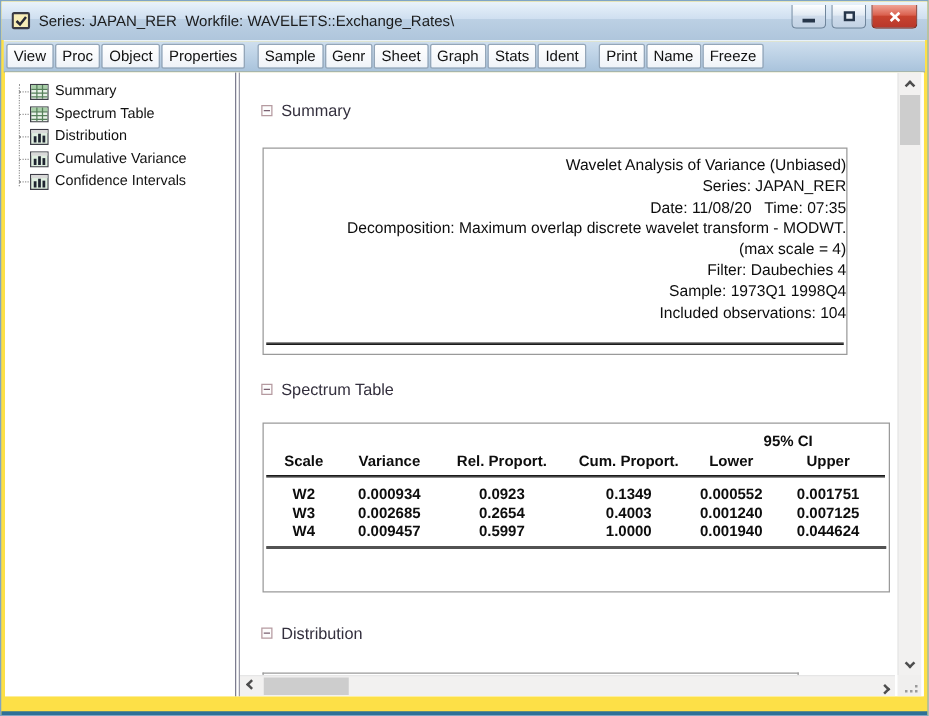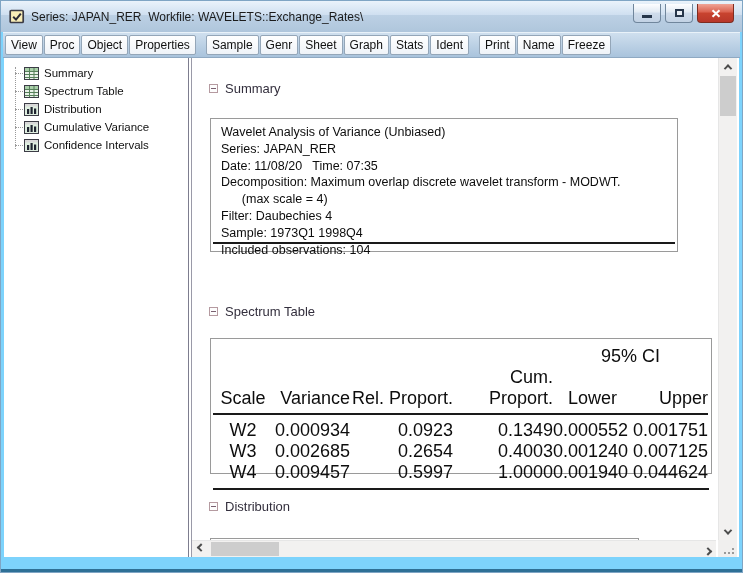--- a/index.html
+++ b/index.html
@@ -1,20 +1,20 @@
 <!DOCTYPE html>
 <html><head>
 <meta charset="utf-8">
 <style>
   * { margin:0; padding:0; box-sizing:border-box; }
   html,body { background:#e8e8e8; font-family:"Liberation Sans", sans-serif; }
 
   .window {
     position:relative; width:743px; height:573px;
-    background:#7dd3fc; border:1px solid #7fa5c4; overflow:hidden;
+    background:#fde047; border:1px solid #7fa5c4; overflow:hidden;
   }
   .bottom-line { position:absolute; left:0; right:0; bottom:0; height:3px; background:#2e7096; }
 
   
   .titlebar {
     position:absolute; top:0; left:0; right:0; height:31px;
     background:linear-gradient(180deg,#eaf3fb 0%,#cfdff0 45%,#bcd0e4 46%,#afc6dc 100%);
     display:flex; align-items:center; padding:0 8px;
   }
   .app-icon { width:16px; height:15px; margin-right:6px; flex:0 0 auto; }
@@ -69,32 +69,32 @@
   .sec-header { position:absolute; display:flex; align-items:center; gap:7px; }
   .collapse-box {
     width:9px; height:9px; border:1px solid #b59aa0; background:#fdfdfd;
     position:relative; cursor:pointer; flex:0 0 auto;
   }
   .collapse-box::after { content:''; position:absolute; left:1px; right:1px; top:3px; height:1px; background:#7a6070; }
   .sec-title { font-size:13px; color:#332f3d; }
 
   
   .obox { position:absolute; border:1px solid #9a9a9a; background:#fff; }
-  .summary-box { left:18px; top:60px; width:468px; height:134px; padding:5px 0 0 10px; }
+  .summary-box { left:18px; top:60px; width:468px; height:166px; padding:5px 0 0 10px;text-align:right; }
   .summary-line { font-size:12.5px; line-height:16.8px; color:#0d0d0d; white-space:pre; }
   .dbl { height:2px; border-top:1px solid #1a1a1a; border-bottom:1px solid #1a1a1a; }
   .summary-rule { position:absolute; left:2px; right:2px; bottom:7px; }
 
   .table-box { left:18px; top:280px; width:502px; height:136px; padding-top:2px; }
   table.spec { border-collapse:collapse; table-layout:fixed; width:495px; margin-left:2px; }
-  table.spec td, table.spec th { font-size:18px; font-weight:normal; color:#0d0d0d; padding:0; }
+  table.spec td, table.spec th { font-size:12px; font-weight:bold; color:#0d0d0d; padding:0; }
   .ci-cell { text-align:center; padding-top:5px !important; height:18px; }
   .head-row th { height:16px; vertical-align:bottom; }
   .col-scale { text-align:center; }
-  .col-num { text-align:right; }
+  .col-num { text-align:center; }
   .rule-cell { padding:4px 0 5px 0 !important; }
   tbody td { height:15px; }
   .bottom-rule { margin:5px 2px 0 2px; }
 
   .dist-box { left:18px; top:480px; width:429px; height:6px; border-bottom:none; }
 
   
   .vscroll {
     position:absolute; top:0; right:2px; width:19px; bottom:17px;
     background:#f2f1f0; border-left:1px solid #e6e6e6;

